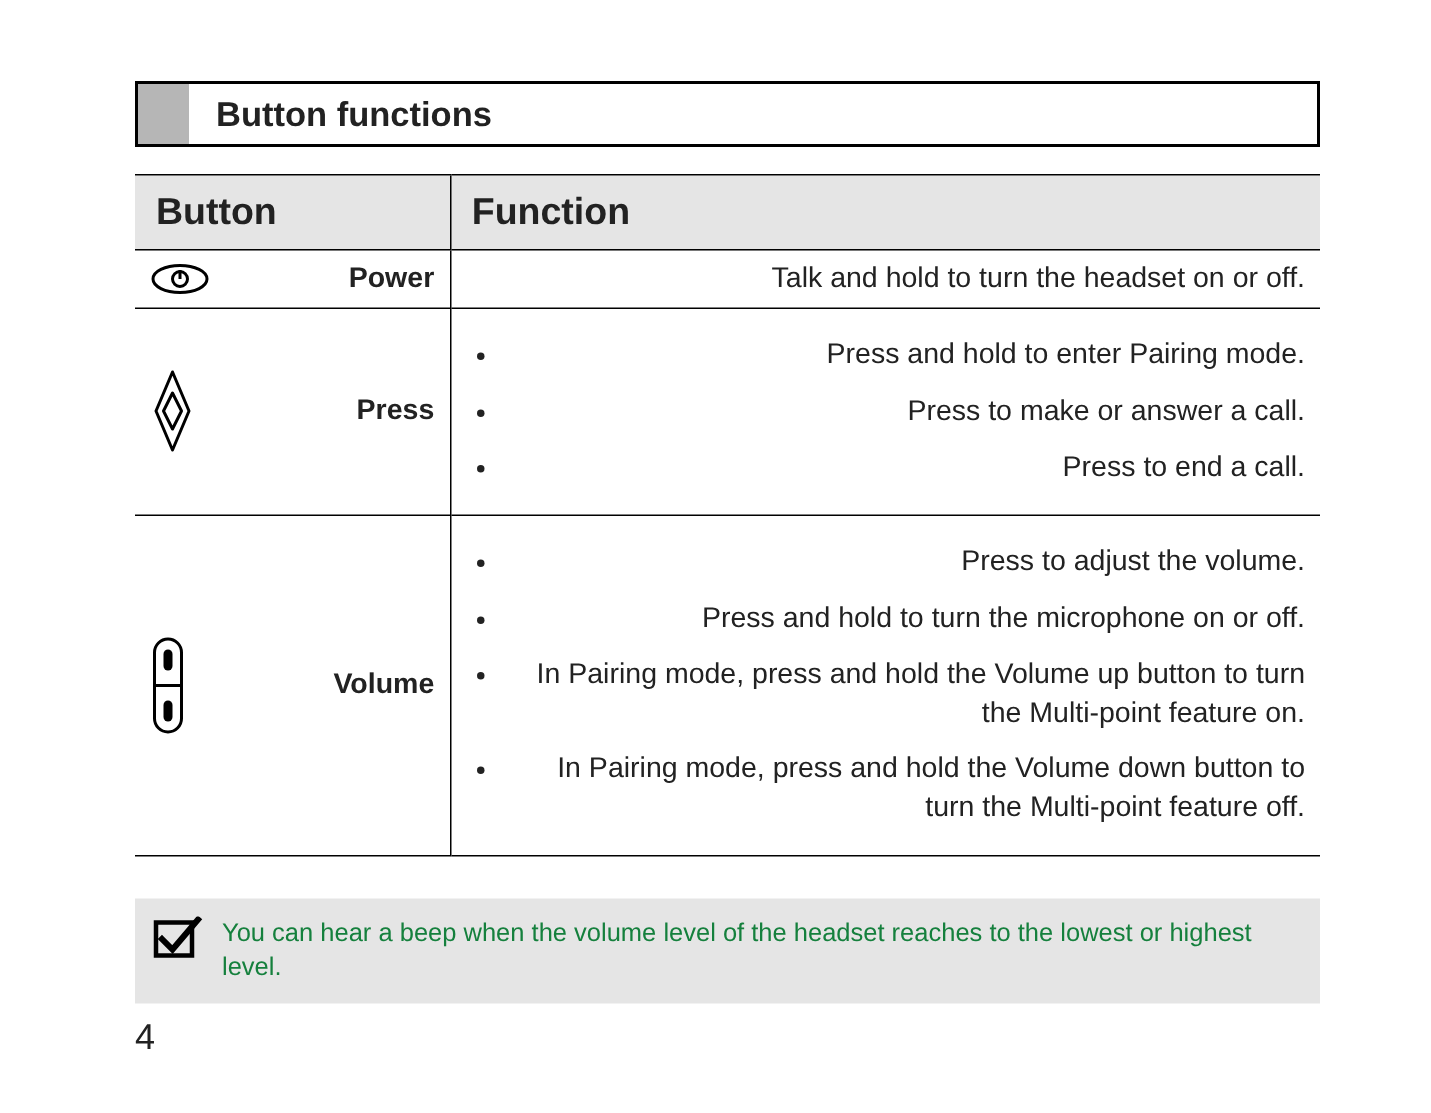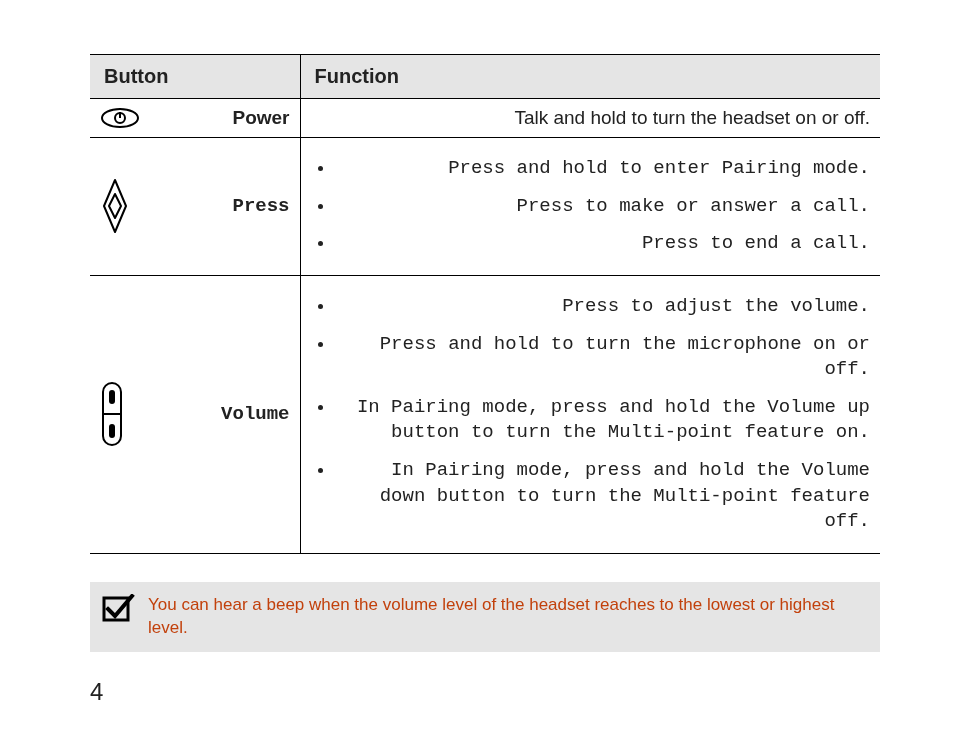--- a/index.html
+++ b/index.html
@@ -37,29 +37,29 @@
   table.btn-table {
     width: 100%;
     border-collapse: collapse;
     font-size: 19px;
   }
   .btn-table th {
     background: #e5e5e5;
     text-align: left;
     font-weight: bold;
     padding: 10px 14px;
-    font-size: 20px;
+    font-size: 25px;
   }
   .btn-table th.col-button { width: 210px; }
   .btn-table td {
     vertical-align: middle;
     padding: 8px 10px;
     text-align: right;
   }
-  .row-sep td { border-top: 1.5px solid #000; font-family: Liberation Mono, monospace; }
+  .row-sep td { border-top: 1.5px solid #000; }
   .btn-table tr.last td { border-bottom: 1.5px solid #000; margin-left: 37px; }
   .icon-cell { width: 60px; text-align: center; vertical-align: middle; }
   .name-cell { width: 150px; font-weight: bold; vertical-align: middle; }
   .func-cell { border-left: 1.5px solid #000; padding-left: 20px; }
   .btn-table thead th { border-top: 1.5px solid #000; border-bottom: 1.5px solid #000; }
   .btn-table thead th:last-child { border-left: 1.5px solid #000; margin-top: 32px; }
   ul.func-list {
     margin: 4px 0;
     padding-left: 24px;
   }
@@ -78,36 +78,40 @@
     flex: 0 0 38px;
     height: 34px;
     margin-right: 10px;
     display:flex;
     align-items:center;
     justify-content:center;
   }
   .note-box .note-text {
     font-size: 17px;
     line-height: 1.35;
-    color: #c2410c;
+    color: #15803d;
     padding-top: 2px;
   }
   .page-number {
     position: absolute;
     left: 90px;
     bottom: 36px;
     font-size: 24px;
   }
   svg { display: block; }
 </style>
 </head>
 <body>
 
 <div class="page">
 
+  <div class="section-header">
+    <div class="grey-box"></div>
+    <div class="title">Button functions</div>
+  </div>
 
   <table class="btn-table">
     <thead>
       <tr>
         <th class="col-button" colspan="2">Button</th>
         <th>Function</th>
       </tr>
     </thead>
     <tbody>
 

